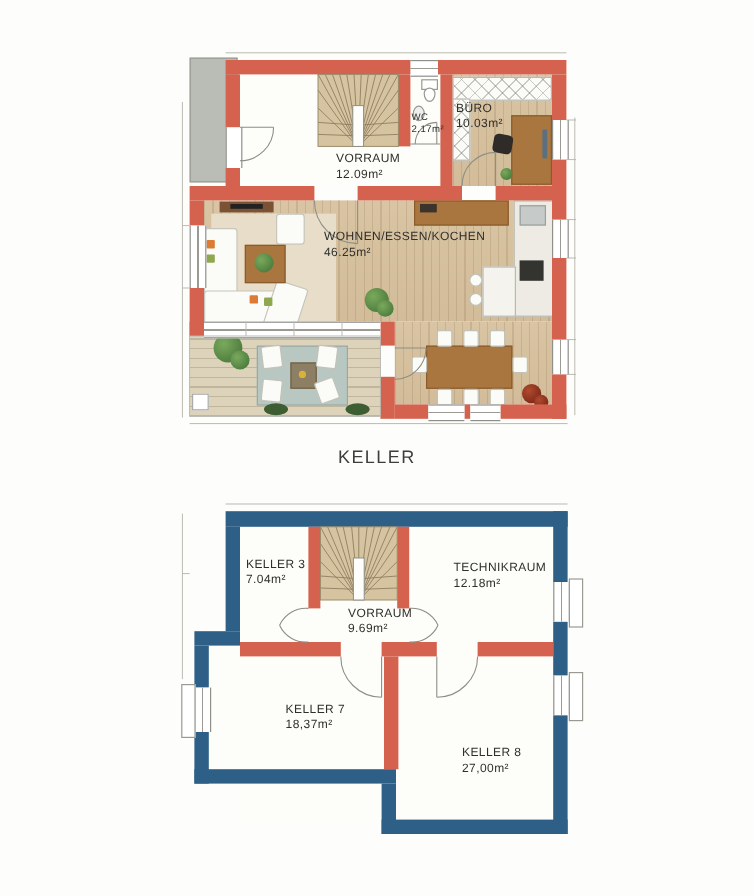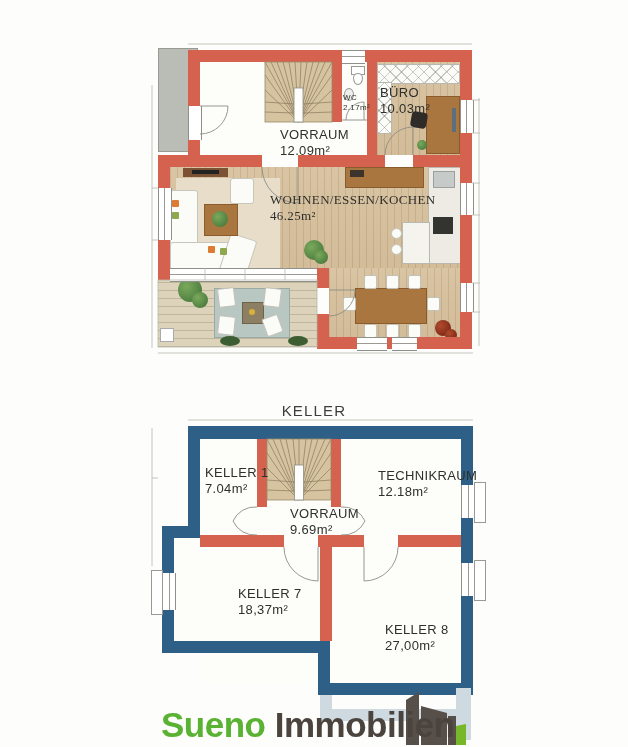--- a/index.html
+++ b/index.html
@@ -24,21 +24,21 @@
         #fbfbf7;}
   .win-h{position:absolute;border-top:1px solid #90908a;border-bottom:1px solid #90908a;
         background:linear-gradient(to bottom, transparent calc(50% - .5px),
           #9a9a92 calc(50% - .5px) calc(50% + .5px), transparent calc(50% + .5px)), #fff;}
   .win-v{position:absolute;border-left:1px solid #90908a;border-right:1px solid #90908a;
         background:linear-gradient(to right, transparent calc(50% - .5px),
           #9a9a92 calc(50% - .5px) calc(50% + .5px), transparent calc(50% + .5px)), #fff;}
   .well{position:absolute;background:#fff;border:1px solid #9a9a92;}
   .plan-title{position:absolute;left:0;width:628px;text-align:center;font-size:15px;
         letter-spacing:1.2px;color:#3d3d3a;}
-  .rlabel{position:absolute;font-size:13px;line-height:1.25;letter-spacing:.35px;color:#2f2f2b;}
+  .rlabel{position:absolute;font-size:10px;line-height:1.25;letter-spacing:.35px;color:#2f2f2b;}
   .sofa{position:absolute;background:#fbfbf8;border:1px solid #c6c6bc;border-radius:3px;}
   .chair{position:absolute;background:#fbfbf7;border:1px solid #c2c2b8;border-radius:2px;}
   .tbl{position:absolute;background:#a9763f;border:1px solid #8a5c2c;}
   .counter{position:absolute;background:#edebe3;border:1px solid #b9b9b0;}
   .plantg{position:absolute;border-radius:50%;
         background:radial-gradient(circle at 35% 35%, #7aa95c, #3f6f35);}
   .plantr{position:absolute;border-radius:50%;
         background:radial-gradient(circle at 35% 35%, #b04a2e, #6f1f10);}
   .shrub{position:absolute;border-radius:50%;background:#3c5e32;}
   .pillow{position:absolute;width:7px;height:7px;border-radius:1px;}
@@ -218,27 +218,27 @@
       <div>12.09m²</div>
     </div>
     <div class="rlabel" style="left:193px;top:53px;font-size:8px;">
       <div>WC</div>
       <div>2.17m²</div>
     </div>
     <div class="rlabel" style="left:230px;top:45px;">
       <div>BÜRO</div>
       <div>10.03m²</div>
     </div>
-    <div class="rlabel" style="left:120px;top:152px;font-family:Liberation Serif, serif;">
+    <div class="rlabel" style="left:120px;top:152px;">
       <div>WOHNEN/ESSEN/KOCHEN</div>
       <div>46.25m²</div>
     </div>
   </div>
 
-  <div class="plan-title" style="top:402px;text-align:center;">KELLER</div>
+  <div class="plan-title" style="top:373px;text-align:center;">KELLER</div>
 
   <div class="plan" style="left:150px;top:418px;width:335px;height:292px;">
 
     <div class="room" style="left:50px;top:21px;width:261px;height:244px;"></div>
     <div class="room" style="left:24px;top:120px;width:26px;height:103px;"></div>
 
     <div class="stairs" style="left:117px;top:21px;width:64px;height:61px;"></div>
 
     <div class="b" style="left:38px;top:8px;width:285px;height:13px;"></div>
     <div class="b" style="left:38px;top:21px;width:12px;height:87px;"></div>
@@ -301,47 +301,35 @@
           <line x1="214" y1="129" x2="214" y2="163"></line>
       </g>
       <g stroke="#b7b7af" stroke-width="0.8" fill="none">
         <line x1="2" y1="10" x2="2" y2="148"></line>
           <line x1="2" y1="60" x2="8" y2="60"></line>
         <line x1="38" y1="2" x2="323" y2="2"></line>
       </g>
     </svg>
 
     <div class="rlabel" style="left:55px;top:47px;">
-      <div>KELLER 1</div>
+      <div>KELLER 3</div>
       <div>7.04m²</div>
     </div>
     <div class="rlabel" style="left:228px;top:50px;">
       <div>TECHNIKRAUM</div>
       <div>12.18m²</div>
     </div>
     <div class="rlabel" style="left:140px;top:88px;">
       <div>VORRAUM</div>
       <div>9.69m²</div>
     </div>
     <div class="rlabel" style="left:88px;top:168px;">
       <div>KELLER 7</div>
       <div>18,37m²</div>
     </div>
     <div class="rlabel" style="left:235px;top:204px;">
       <div>KELLER 8</div>
       <div>27,00m²</div>
     </div>
   </div>
 
-  <div class="abs" style="left:0;top:665px;width:628px;height:82px;">
-    <div class="logo-frame" style="left:320px;top:30px;width:12px;height:26px;"></div>
-    <div class="logo-frame" style="left:320px;top:44px;width:150px;height:12px;"></div>
-    <div class="logo-frame" style="left:456px;top:23px;width:15px;height:52px;"></div>
-    <div class="bldg" style="left:406px;top:27px;width:13px;height:53px;clip-path:polygon(0 15%,100% 0,100% 100%,0 100%);"></div>
-    <div class="bldg" style="left:421px;top:41px;width:26px;height:39px;clip-path:polygon(0 0,100% 18%,100% 100%,0 100%);"></div>
-    <div class="bldg" style="left:448px;top:51px;width:8px;height:29px;"></div>
-    <div class="abs" style="left:456px;top:59px;width:10px;height:21px;background:#76b82a;clip-path:polygon(0 10%,100% 0,100% 100%,0 100%);"></div>
-    <div class="logo-text" style="left:161px;top:40px;">
-      <span style="color:#5ab233;">Sueno</span><span> </span><span style="color:#4b443e;">Immobilien</span>
-    </div>
-  </div>
 
 </div>
 
 </body></html>

